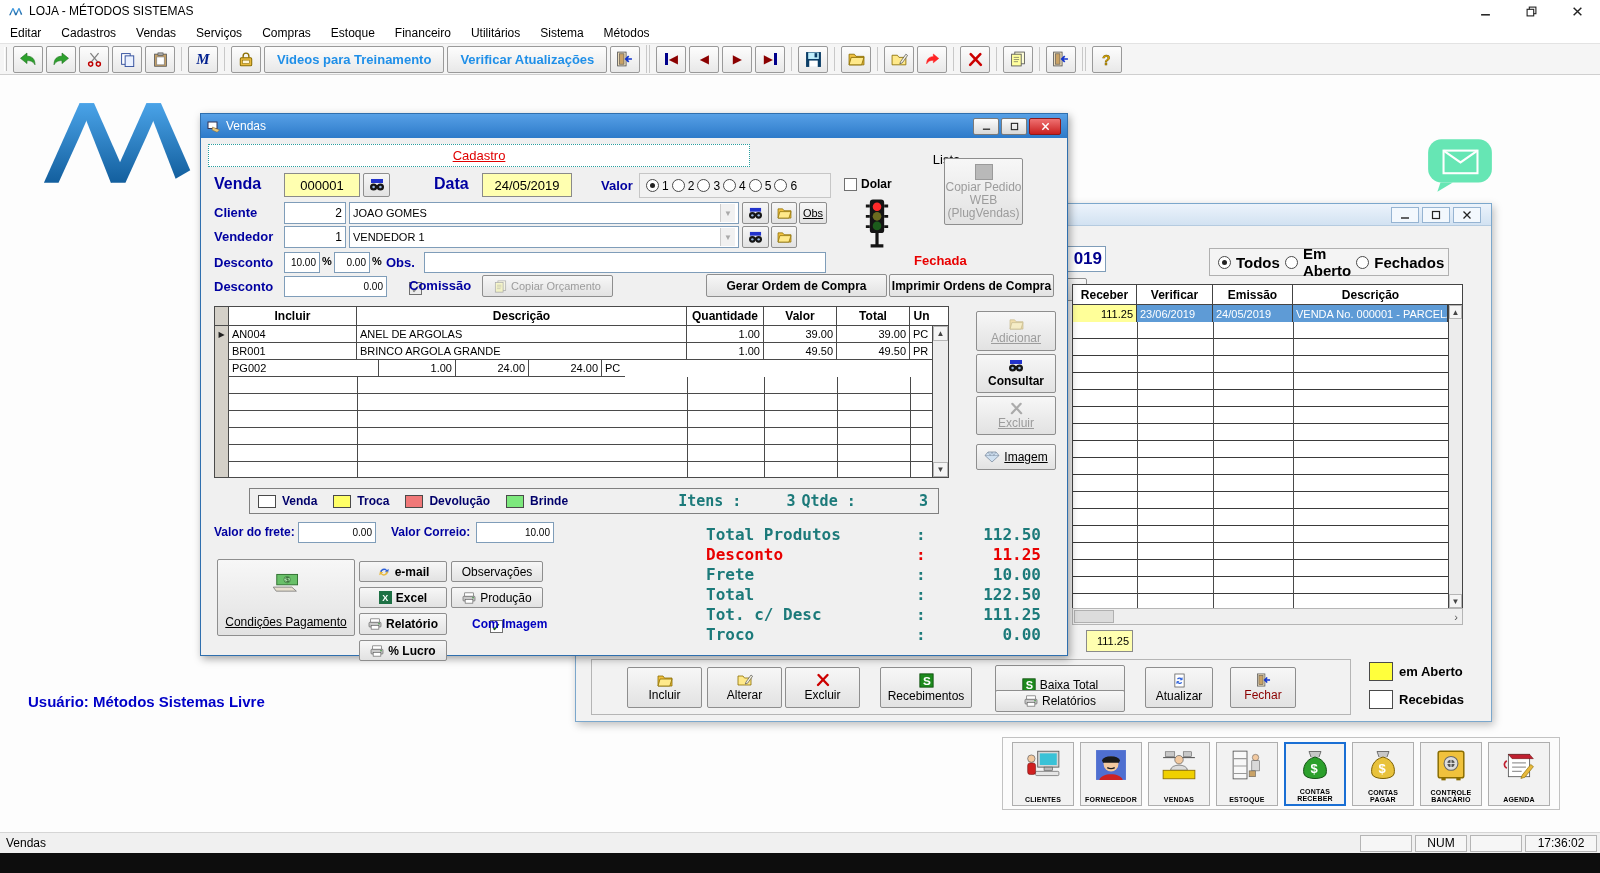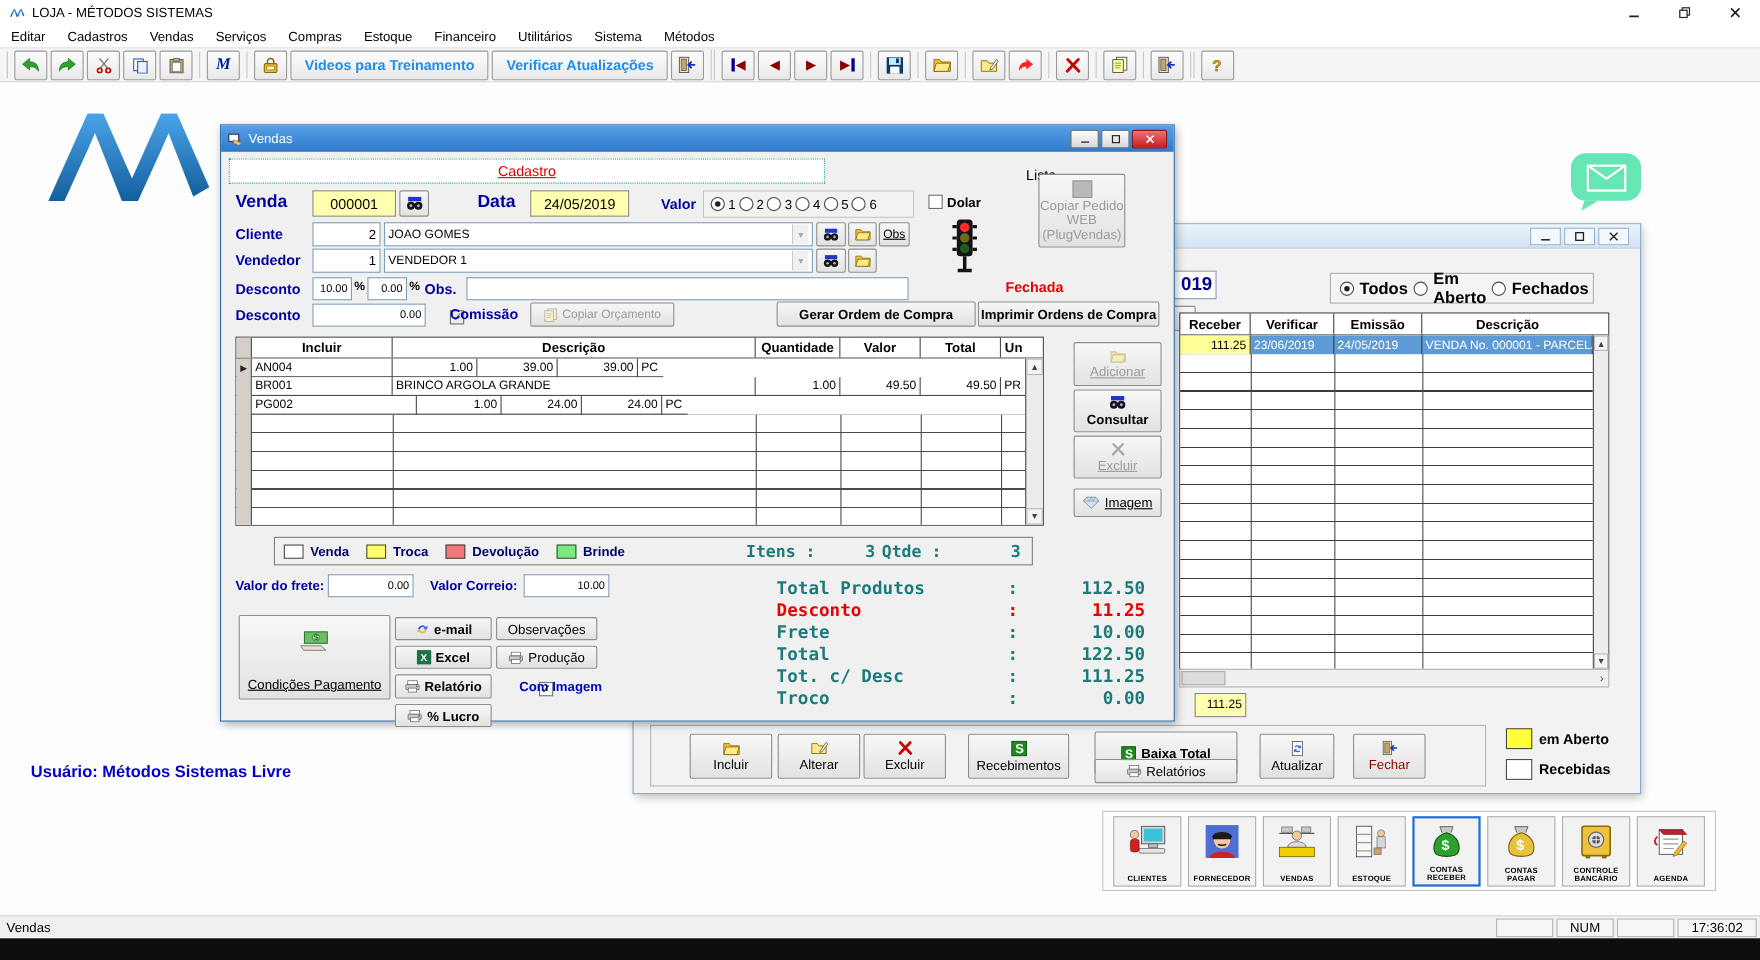--- a/index.html
+++ b/index.html
@@ -538,21 +538,21 @@
           <use href="#i-x"></use>
         </svg>
         <span>Excluir</span>
       </div>
     <div class="btn col abs" style="left:288px;top:7px;width:92px;height:41px">
         <svg class="i" width="15" height="15">
           <use href="#i-dollar"></use>
         </svg>
         <span>Recebimentos</span>
       </div>
-    <div class="btn abs" style="left:403px;top:5px;width:130px;height:39px;font-weight:bold">
+    <div class="btn abs" style="left:403px;top:5px;width:130px;height:39px;font-weight:normal">
         <svg class="i" width="14" height="14">
           <use href="#i-dollar"></use>
         </svg>
         <span style="text-decoration:underline">Baixa Total</span>
       </div>
     <div class="btn abs" style="left:403px;top:30px;width:130px;height:22px">
         <svg class="i" width="14" height="12">
           <use href="#i-printer"></use>
         </svg>
         <span>Relatórios</span>
@@ -744,20 +744,21 @@
       <div class="marker">
         <span style="display:block;margin-top:4px;text-align:center;font-size:8px;color:#222">▶</span>
       </div>
       <div class="vline" style="left:142px"></div>
         <div class="vline" style="left:472px"></div>
         <div class="vline" style="left:549px"></div>
         <div class="vline" style="left:622px"></div>
         <div class="vline" style="left:695px"></div>
       <div class="irow" style="top:0">
         <div style="width:128px">AN004</div>
+        <div style="width:330px">ANEL DE ARGOLAS</div>
         <div class="r" style="width:77px">1.00</div>
         <div class="r" style="width:73px">39.00</div>
         <div class="r" style="width:73px">39.00</div>
         <div style="width:23px;border-right:none">PC</div>
       </div>
       <div class="irow" style="top:17px">
         <div style="width:128px">BR001</div>
         <div style="width:330px">BRINCO ARGOLA GRANDE</div>
         <div class="r" style="width:77px">1.00</div>
         <div class="r" style="width:73px">49.50</div>

